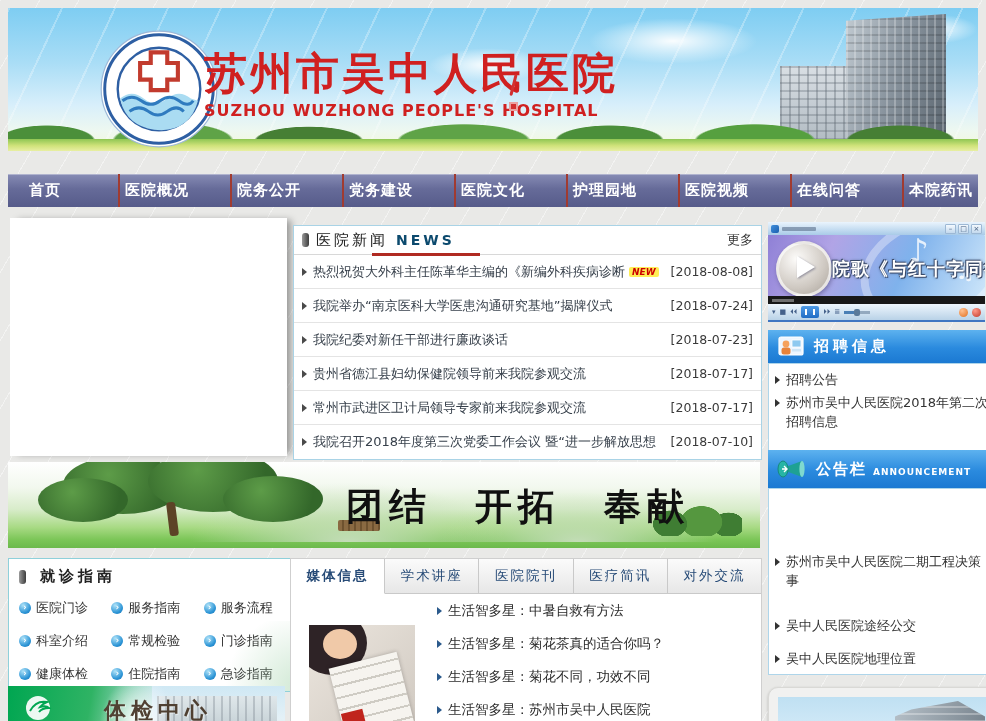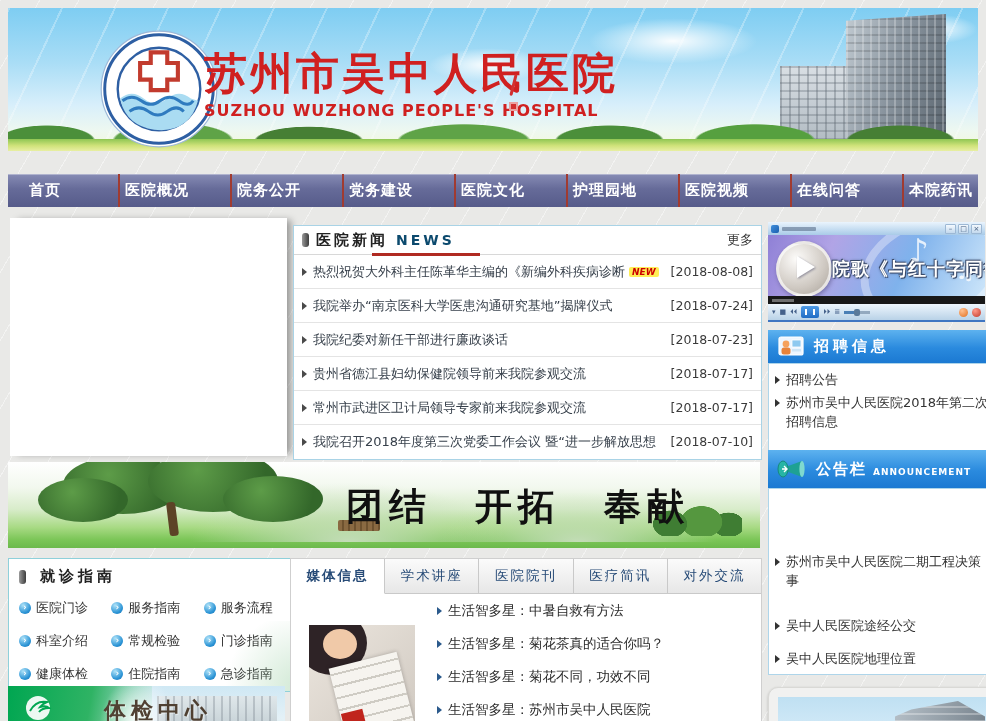--- a/index.html
+++ b/index.html
@@ -71,21 +71,21 @@
   
   .left-panel{left:10px;top:218px;width:277px;height:238px;box-shadow:6px 0 7px -2px rgba(0,0,0,.35);}
 
   
   .news{left:293px;top:225px;width:467px;height:233px;}
   .news-header{position:relative;height:28px;display:flex;align-items:center;
     border-bottom:1px solid #d8d8d8;padding:0 8px;}
   .news-header::after{content:"";position:absolute;left:78px;bottom:-2px;width:108px;height:3px;background:#b02a22;}
   .bullet-pill{width:7px;height:14px;border-radius:3px;margin-right:7px;
     background:linear-gradient(90deg,#9a9a9a,#3d3d3d);}
-  .news-title{font-size:15px;font-weight:bold;color:#222;letter-spacing:3px;text-align:center;}
+  .news-title{font-size:15px;font-weight:normal;color:#222;letter-spacing:3px;text-align:center;}
   .news-title-en{margin-left:8px;font-size:14px;font-weight:bold;color:#0c4a6e;letter-spacing:3px;}
   .news-more{margin-left:auto;font-size:13px;color:#333;cursor:pointer;}
   .news-row{height:33px;display:flex;align-items:center;padding:0 8px;border-bottom:1px solid #e4e4e4;}
   .news-row:last-child{border-bottom:none;}
   .news-link{flex:1;font-size:13px;color:#37404b;white-space:nowrap;overflow:hidden;cursor:pointer;}
   .new-badge{font-size:9px;font-weight:bold;font-style:italic;color:#c00;
     background:#ffee55;border-radius:2px;padding:0 3px;margin:0 4px;flex:none;}
   .news-date{font-size:12.5px;color:#3a3a3a;margin-left:8px;flex:none;}
 
   

